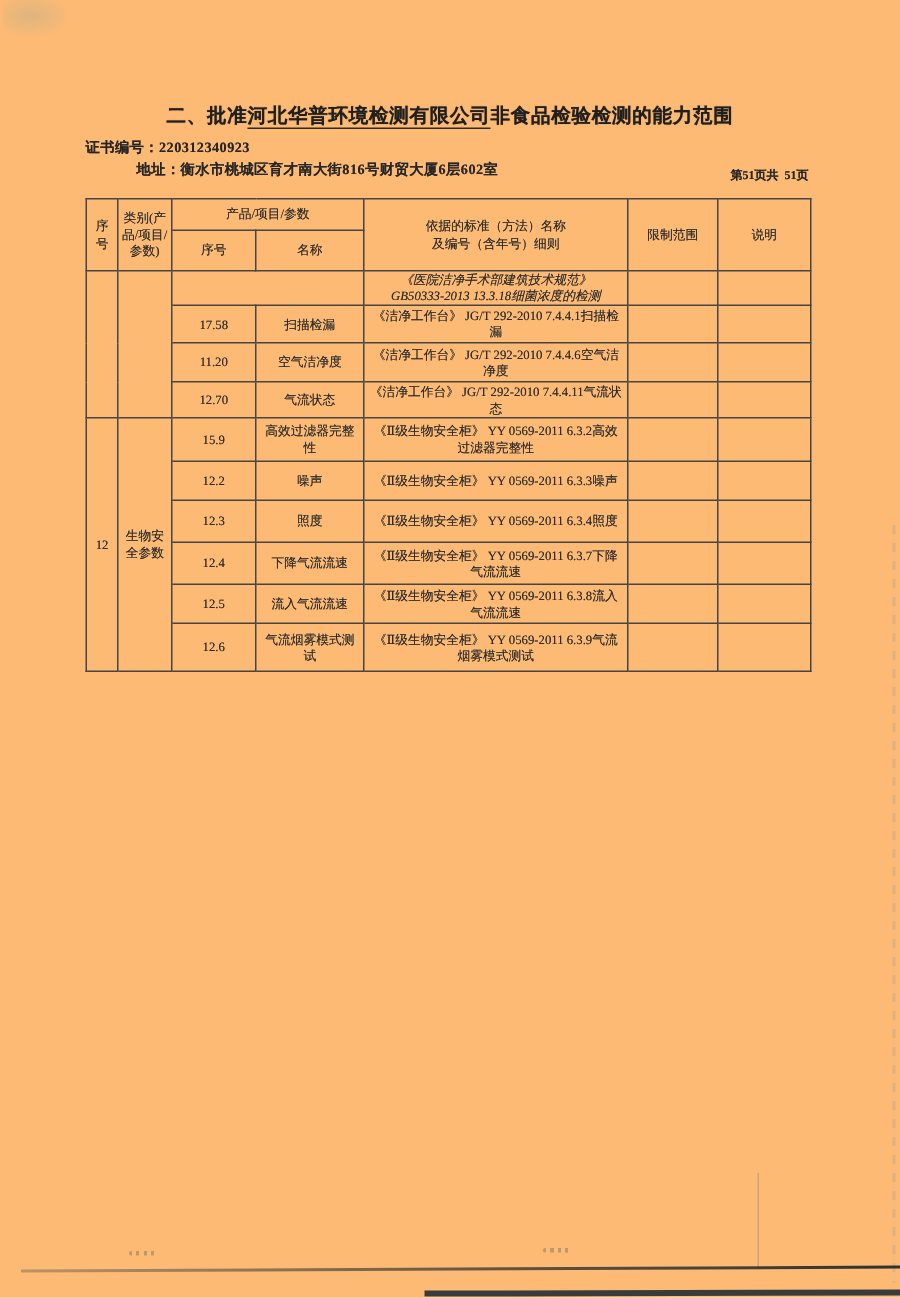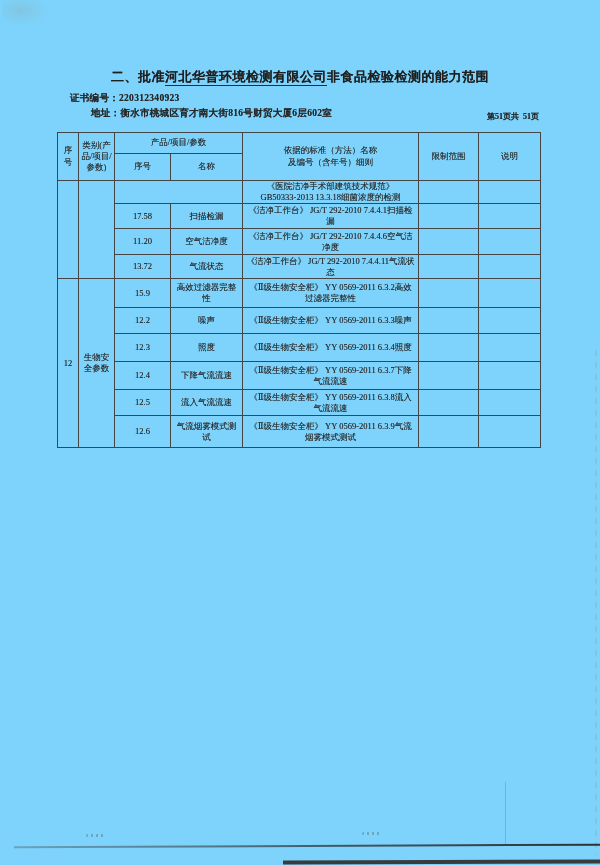--- a/index.html
+++ b/index.html
@@ -3,45 +3,45 @@
 <meta charset="utf-8">
 <style>
   html,body{margin:0;padding:0;}
   body{
     width:600px;height:865px;
     background:#f4faf8;
     font-family:"Liberation Serif","DejaVu Serif",serif;
     position:relative;
     overflow:hidden;
   }
-  .page{position:absolute;inset:0;background:#7dd3fc;}
+  .page{position:absolute;inset:0;background:#fdba74;}
   .ink{color:#262626;text-shadow:0 0 .4px rgba(40,40,40,.65);}
   .title{
     position:absolute;top:68px;left:0;width:600px;
     text-align:center;font-size:13px;font-weight:700;
     letter-spacing:.5px;color:#1f1f1f;text-shadow:0 0 .5px rgba(30,30,30,.7);
   }
   .title .u{border-bottom:1.2px solid #2a2a2a;padding-bottom:.5px;}
-  .cert-line{position:absolute;top:92px;left:70px;font-size:9.5px;font-weight:700;letter-spacing:.3px;}
+  .cert-line{position:absolute;top:92px;left:57px;font-size:9.5px;font-weight:700;letter-spacing:.3px;}
   .addr-line{position:absolute;top:107px;left:57px;font-size:9.5px;font-weight:700;letter-spacing:.3px;margin-left:34px;}
   .page-indicator{position:absolute;top:111px;left:487px;font-size:8px;font-weight:700;white-space:pre;}
   table.cap{
     position:absolute;left:57px;top:132px;
     border-collapse:collapse;table-layout:fixed;
     width:483px;
   }
   table.cap td{
     border:1px solid #454545;
     text-align:center;vertical-align:middle;
     padding:0 2px;font-size:8.5px;line-height:1.3;
     color:#2b2b2b;text-shadow:0 0 .4px rgba(43,43,43,.6);
     overflow:hidden;
   }
   tr.hr1{height:21px;} tr.hr2{height:27px;}
-  tr.r0{height:15px;} tr.r1{height:25px;} tr.r2{height:26px;} tr.r3{height:24px;}
+  tr.r0{height:15px;font-style:italic;} tr.r1{height:25px;} tr.r2{height:26px;} tr.r3{height:24px;}
   tr.r4{height:29px;} tr.r5{height:26px;} tr.r6{height:28px;} tr.r7{height:28px;}
   tr.r8{height:26px;} tr.r9{height:32px;}
   td.head{font-size:8.8px;}
   td.prewrap{white-space:pre-line;}
   td.namec{padding:0 1px;}
   td.stdc{padding:1px 3px;}
   
   .corner-noise{position:absolute;left:2px;top:0;width:46px;height:26px;
     background:radial-gradient(ellipse at 40% 40%, rgba(140,165,155,.28), rgba(140,165,155,0) 70%);}
   .scan-bottom-line{position:absolute;left:14px;top:845px;width:586px;height:2px;
@@ -114,21 +114,21 @@
         <td></td>
       </tr>
       <tr class="r2">
         <td>11.20</td>
         <td class="namec">空气洁净度</td>
         <td class="stdc">《洁净工作台》 JG/T 292-2010 7.4.4.6空气洁净度</td>
         <td></td>
         <td></td>
       </tr>
       <tr class="r3">
-        <td>13.72</td>
+        <td>12.70</td>
         <td class="namec">气流状态</td>
         <td class="stdc">《洁净工作台》 JG/T 292-2010 7.4.4.11气流状态</td>
         <td></td>
         <td></td>
       </tr>
 
       <tr class="r4">
         <td rowspan="6">12</td>
         <td rowspan="6" class="namec">生物安全参数</td>
         <td>15.9</td>

